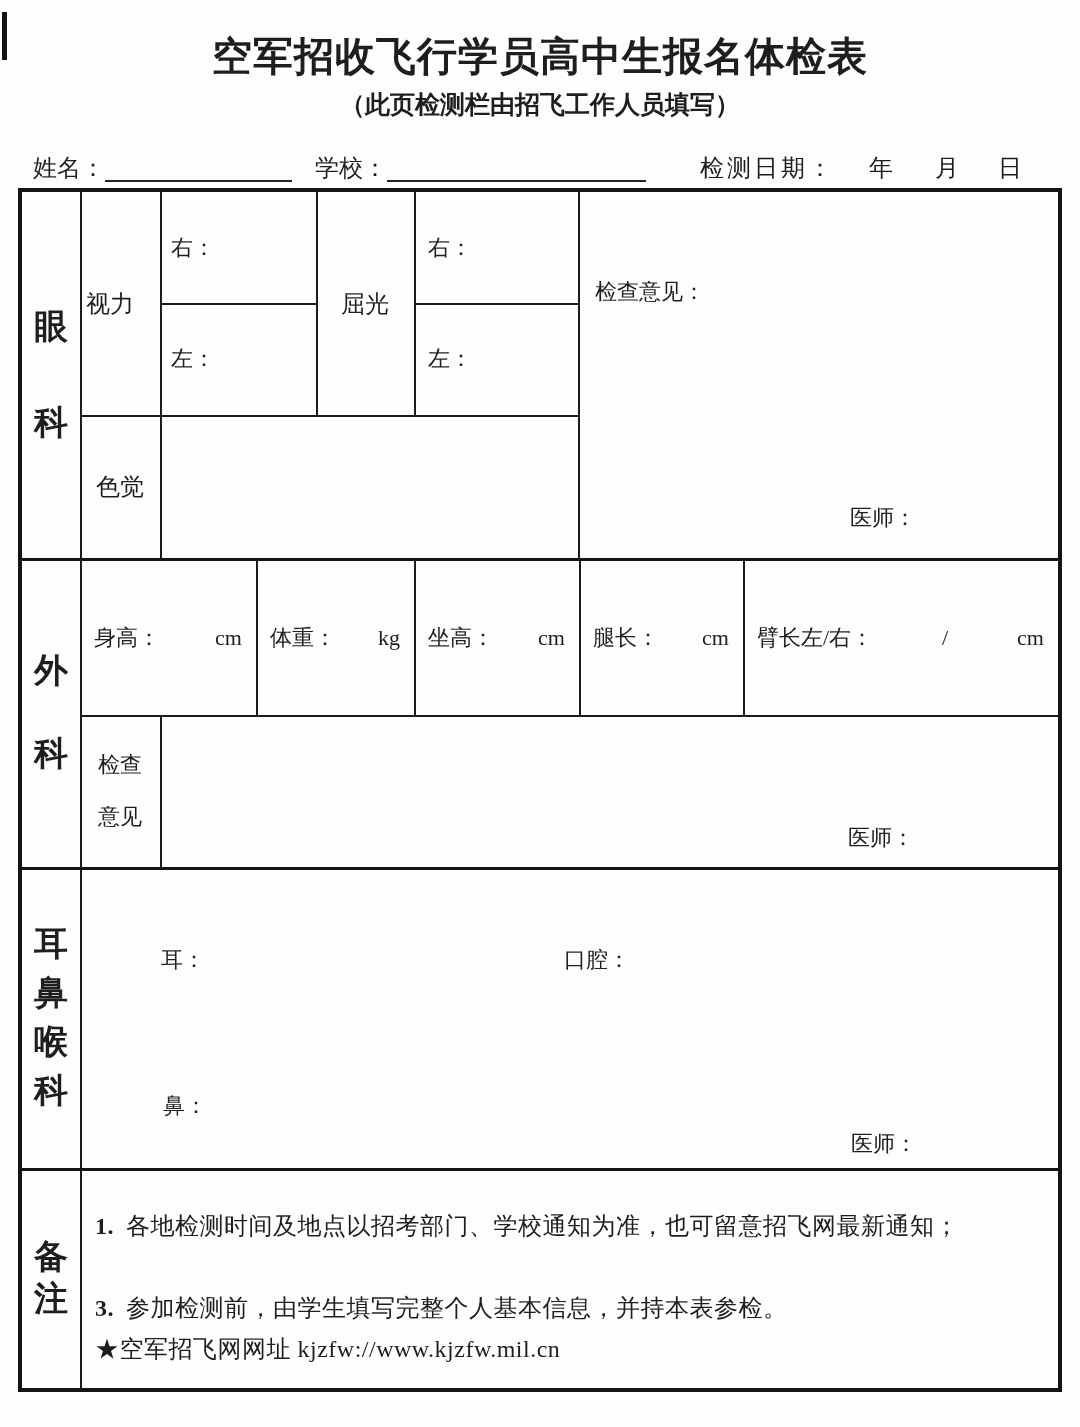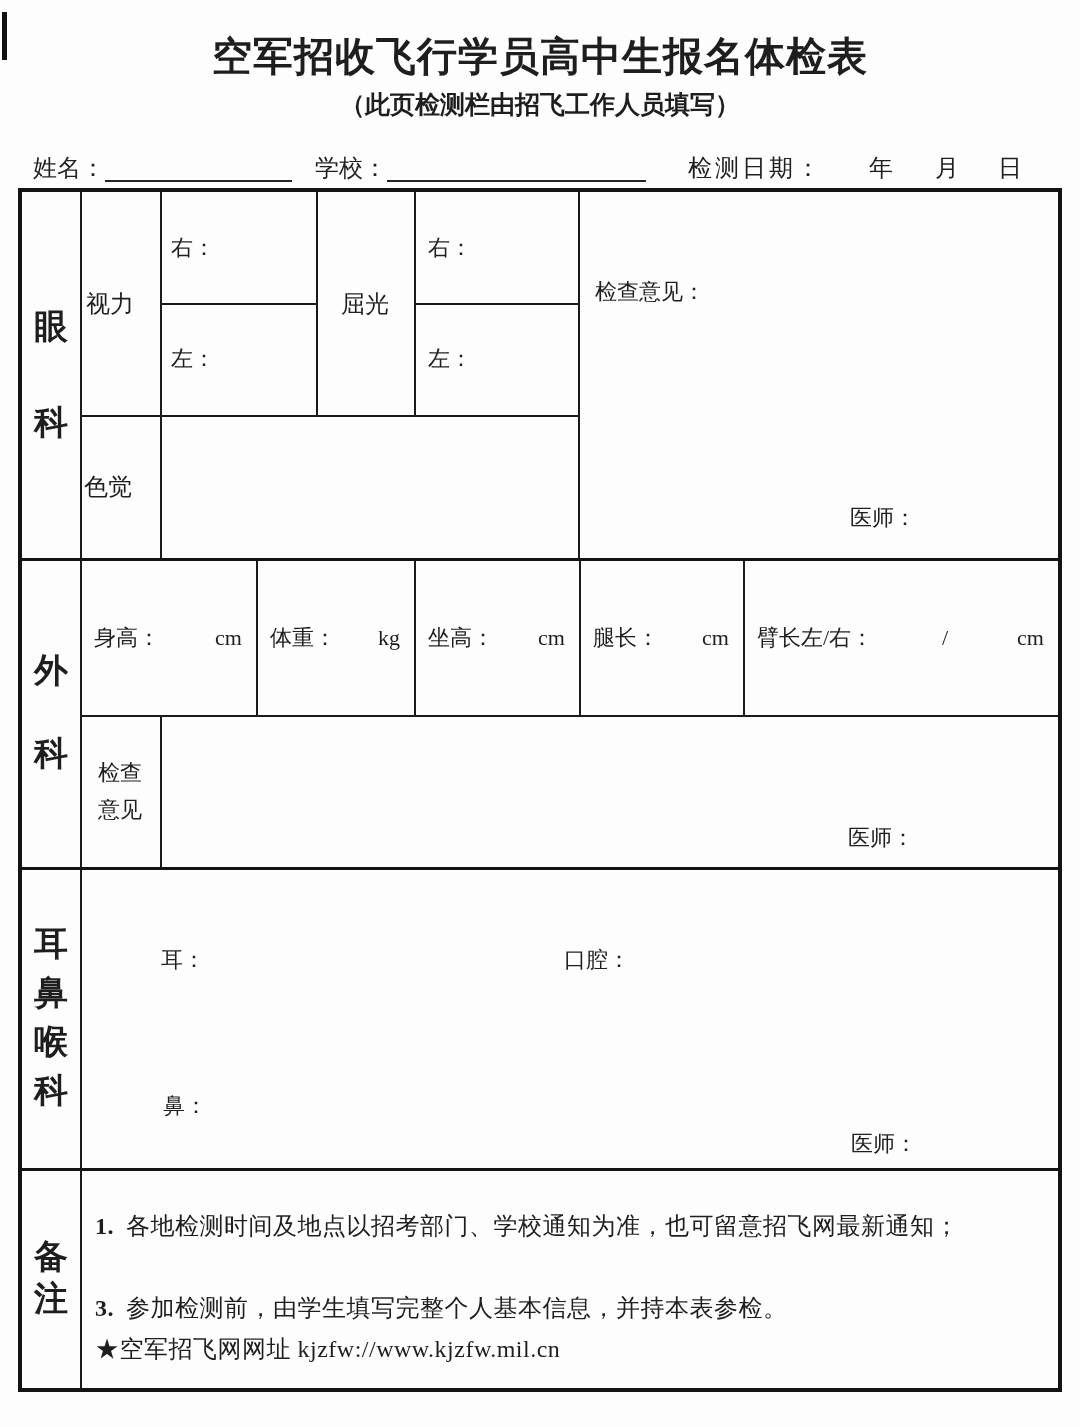--- a/index.html
+++ b/index.html
@@ -8,21 +8,21 @@
   .page{position:absolute;inset:0;background:#fdfdfd;overflow:hidden;}
 
   .doc-title{position:absolute;top:29px;left:0;width:100%;text-align:center;
              font-size:40px;font-weight:bold;letter-spacing:1px;white-space:nowrap;}
   .doc-subtitle{position:absolute;top:88px;left:0;width:100%;text-align:center;
                 font-size:25px;font-weight:bold;white-space:nowrap;}
 
   .header-row{position:absolute;top:152px;left:0;width:100%;height:36px;font-size:24px;padding-left:40px;}
   .hlbl{position:absolute;top:0;white-space:nowrap;}
   .blank{position:absolute;top:2px;height:26px;border-bottom:2px solid #252525;}
-  .date-label{letter-spacing:3px;}
+  .date-label{letter-spacing:3px;margin-left:12px;}
 
   .scan-artifact{position:absolute;left:2px;top:12px;width:5px;height:48px;background:#121212;}
 
   .form-table{position:absolute;left:18px;top:188px;width:1044px;height:1204px;
               box-sizing:border-box;border:4px solid #141414;}
   .vline{position:absolute;width:2px;background:#1b1b1b;}
   .hline{position:absolute;height:2px;background:#1b1b1b;}
   .hsec{position:absolute;height:3px;background:#141414;}
 
   .cell{position:absolute;box-sizing:border-box;}
@@ -35,21 +35,21 @@
         font-weight:bold;font-size:34px;line-height:1.06;}
   .gap-eye{gap:60px;}
   .gap-sur{gap:47px;}
   .gap-ent{gap:13px;}
   .gap-note{gap:6px;}
 
   .meas{display:flex;align-items:center;justify-content:space-between;
         padding:0 14px;font-size:22px;font-family:Liberation Serif, serif;}
   .abs{position:absolute;white-space:nowrap;font-size:22px;}
 
-  .op2line{width:52px;text-align:center;font-size:22px;line-height:37px;word-break:break-all;}
+  .op2line{width:52px;text-align:center;font-size:22px;line-height:52px;word-break:break-all;}
 
   .note-line{position:absolute;left:15px;white-space:nowrap;font-size:24px;letter-spacing:0.5px;text-align:right;}
   .note-line b{margin-right:12px;}
 </style>
 </head>
 <body>
 
 <div class="page">
 
   <div class="scan-artifact"></div>
@@ -93,21 +93,21 @@
           <span>眼</span>
           <span>科</span>
         </div>
     </div>
     <div class="cell center lab24" style="left:58px;top:0;width:60px;height:223px">视力</div>
     <div class="cell vmid lab" style="left:138px;top:0;width:156px;height:111px;padding-left:11px">右：</div>
     <div class="cell vmid lab" style="left:138px;top:111px;width:156px;height:112px;padding-left:11px">左：</div>
     <div class="cell center lab24" style="left:294px;top:0;width:98px;height:223px">屈光</div>
     <div class="cell vmid lab" style="left:392px;top:0;width:164px;height:111px;padding-left:14px">右：</div>
     <div class="cell vmid lab" style="left:392px;top:111px;width:164px;height:112px;padding-left:14px">左：</div>
-    <div class="cell center lab24" style="left:46px;top:223px;width:80px;height:143px">色觉</div>
+    <div class="cell center lab24" style="left:58px;top:223px;width:80px;height:143px">色觉</div>
     <div class="cell" style="left:138px;top:223px;width:418px;height:143px"></div>
     <div class="cell" style="left:556px;top:0;width:480px;height:366px">
       <span class="abs" style="left:17px;top:85px">检查意见：</span>
       <span class="abs" style="left:272px;top:311px">医师：</span>
     </div>
 
     <div class="cell center" style="left:0;top:366px;width:58px;height:309px">
       <div class="vert gap-sur">
           <span>外</span>
           <span>科</span>

